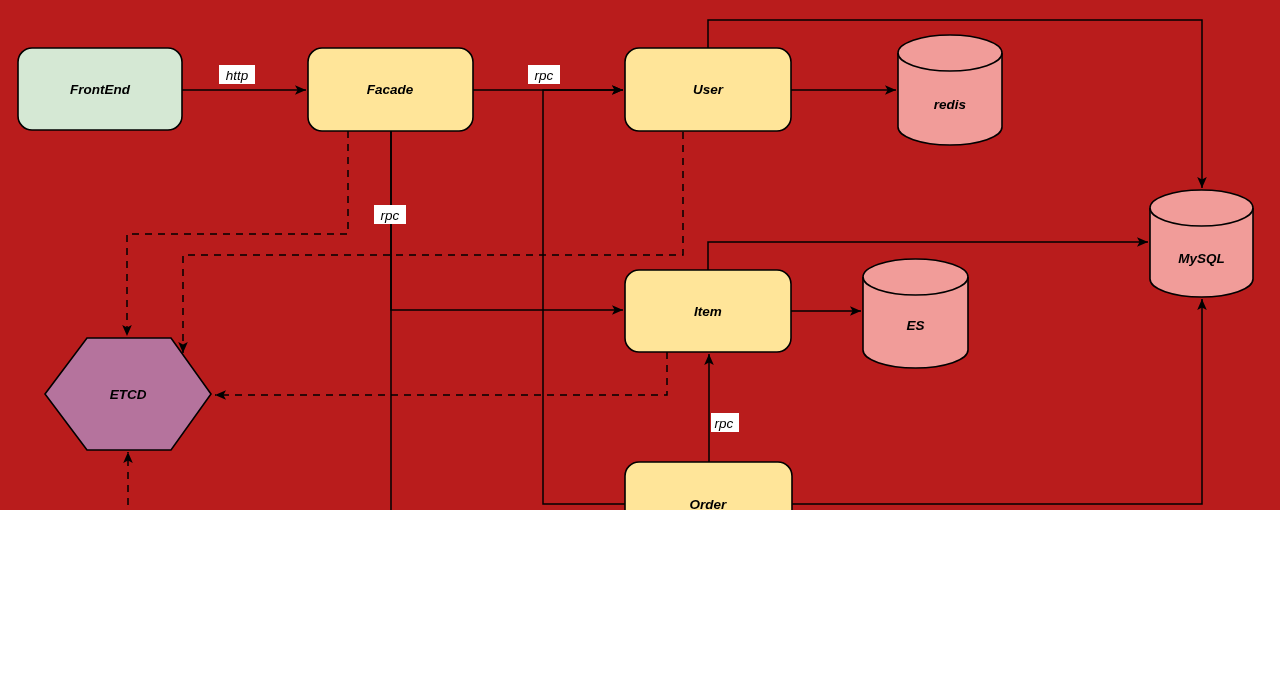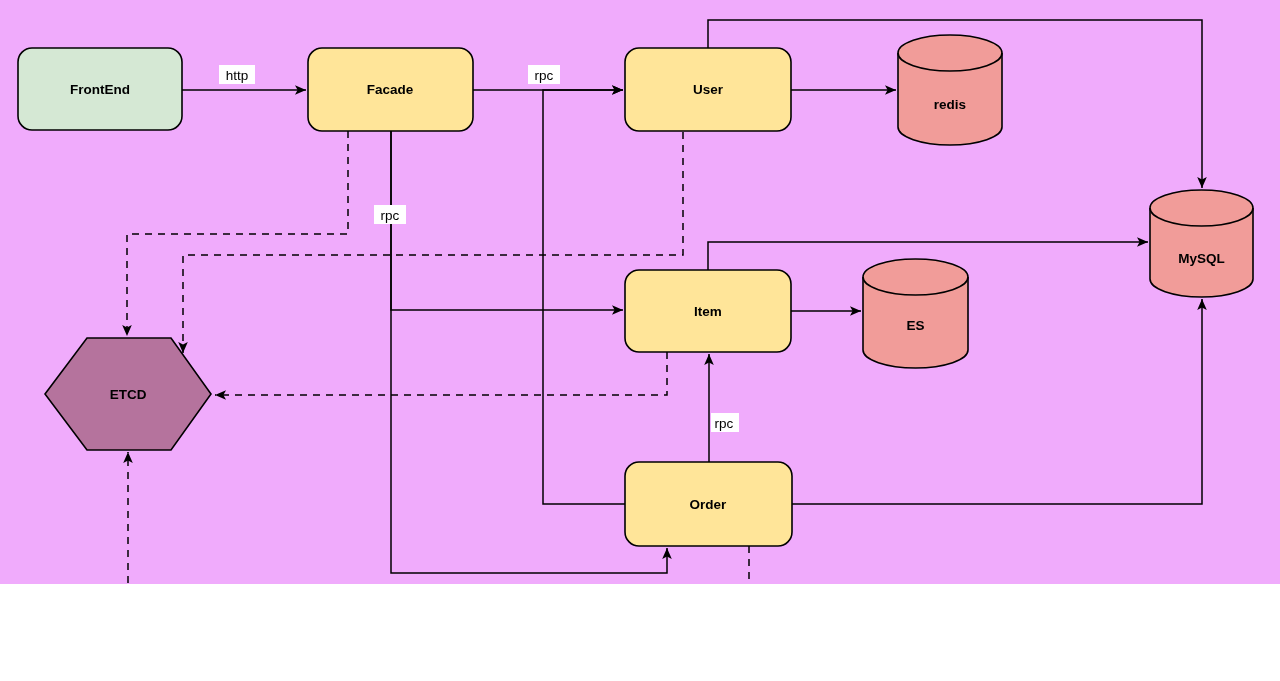--- a/index.html
+++ b/index.html
@@ -1,21 +1,22 @@
 <!DOCTYPE html>
 <html><head>
 <meta charset="utf-8">
 <style>
   html, body { margin: 0; padding: 0; background: #ffffff; }
   .canvas {
     position: relative;
     width: 1280px;
-    height: 584px;
-    background: #f0abfc;
+    height: 510px;
+    background: #b91c1c;
     font-family: "Liberation Sans", sans-serif;
+    font-style: italic;
   }
   svg { display: block; }
   .edge {
     fill: none;
     stroke: #000000;
     stroke-width: 1.5;
   }
   .edge.dashed { stroke-dasharray: 7 6; }
   .shape {
     stroke: #000000;

